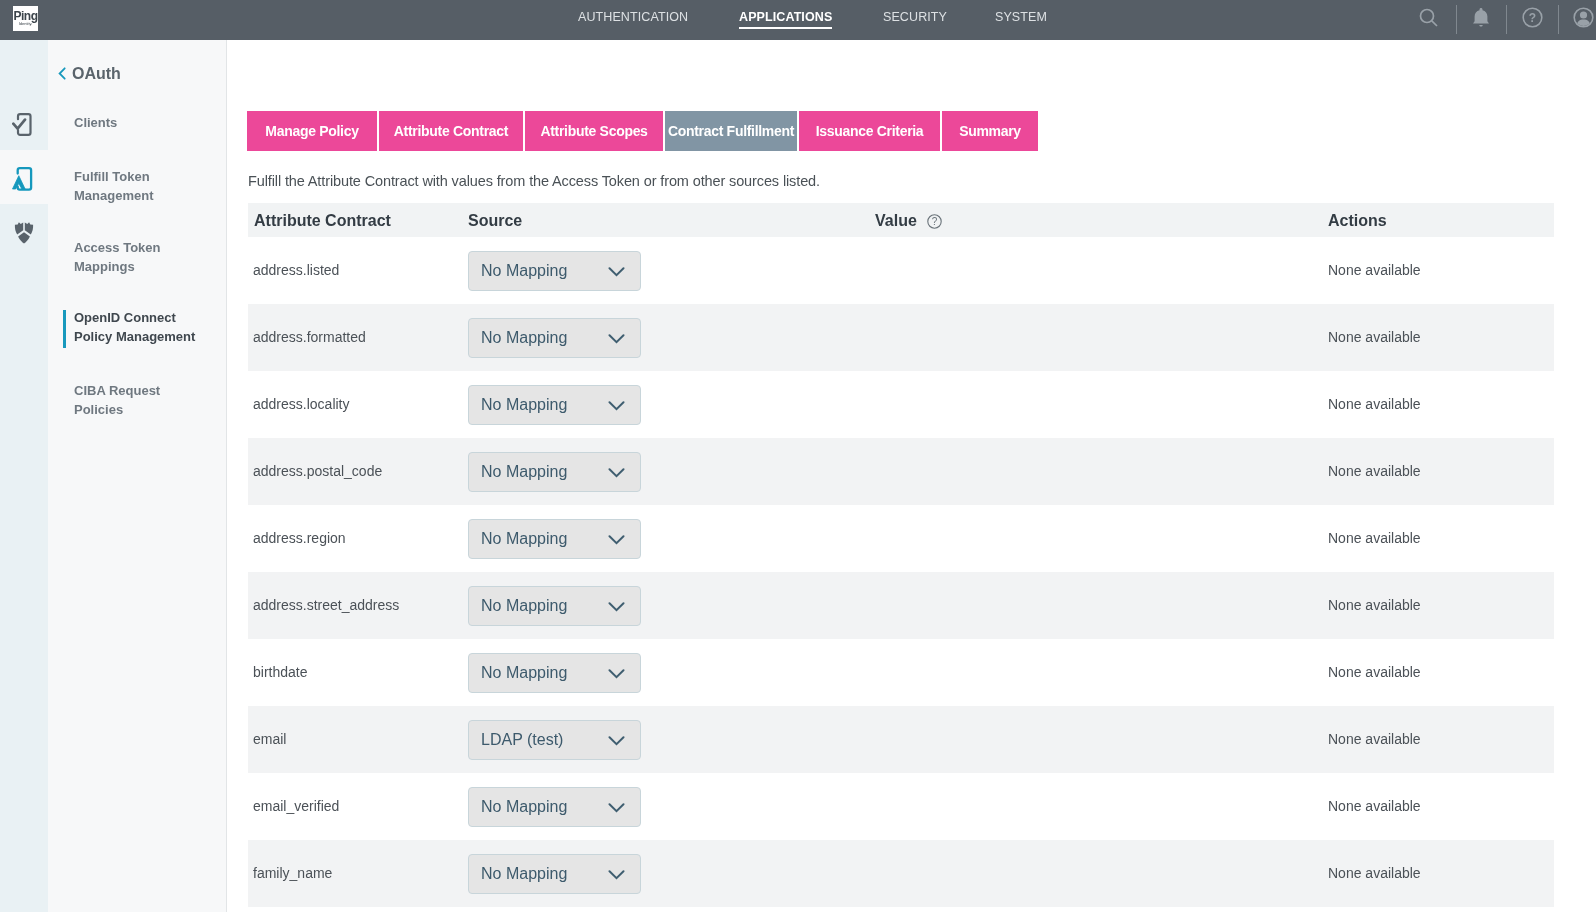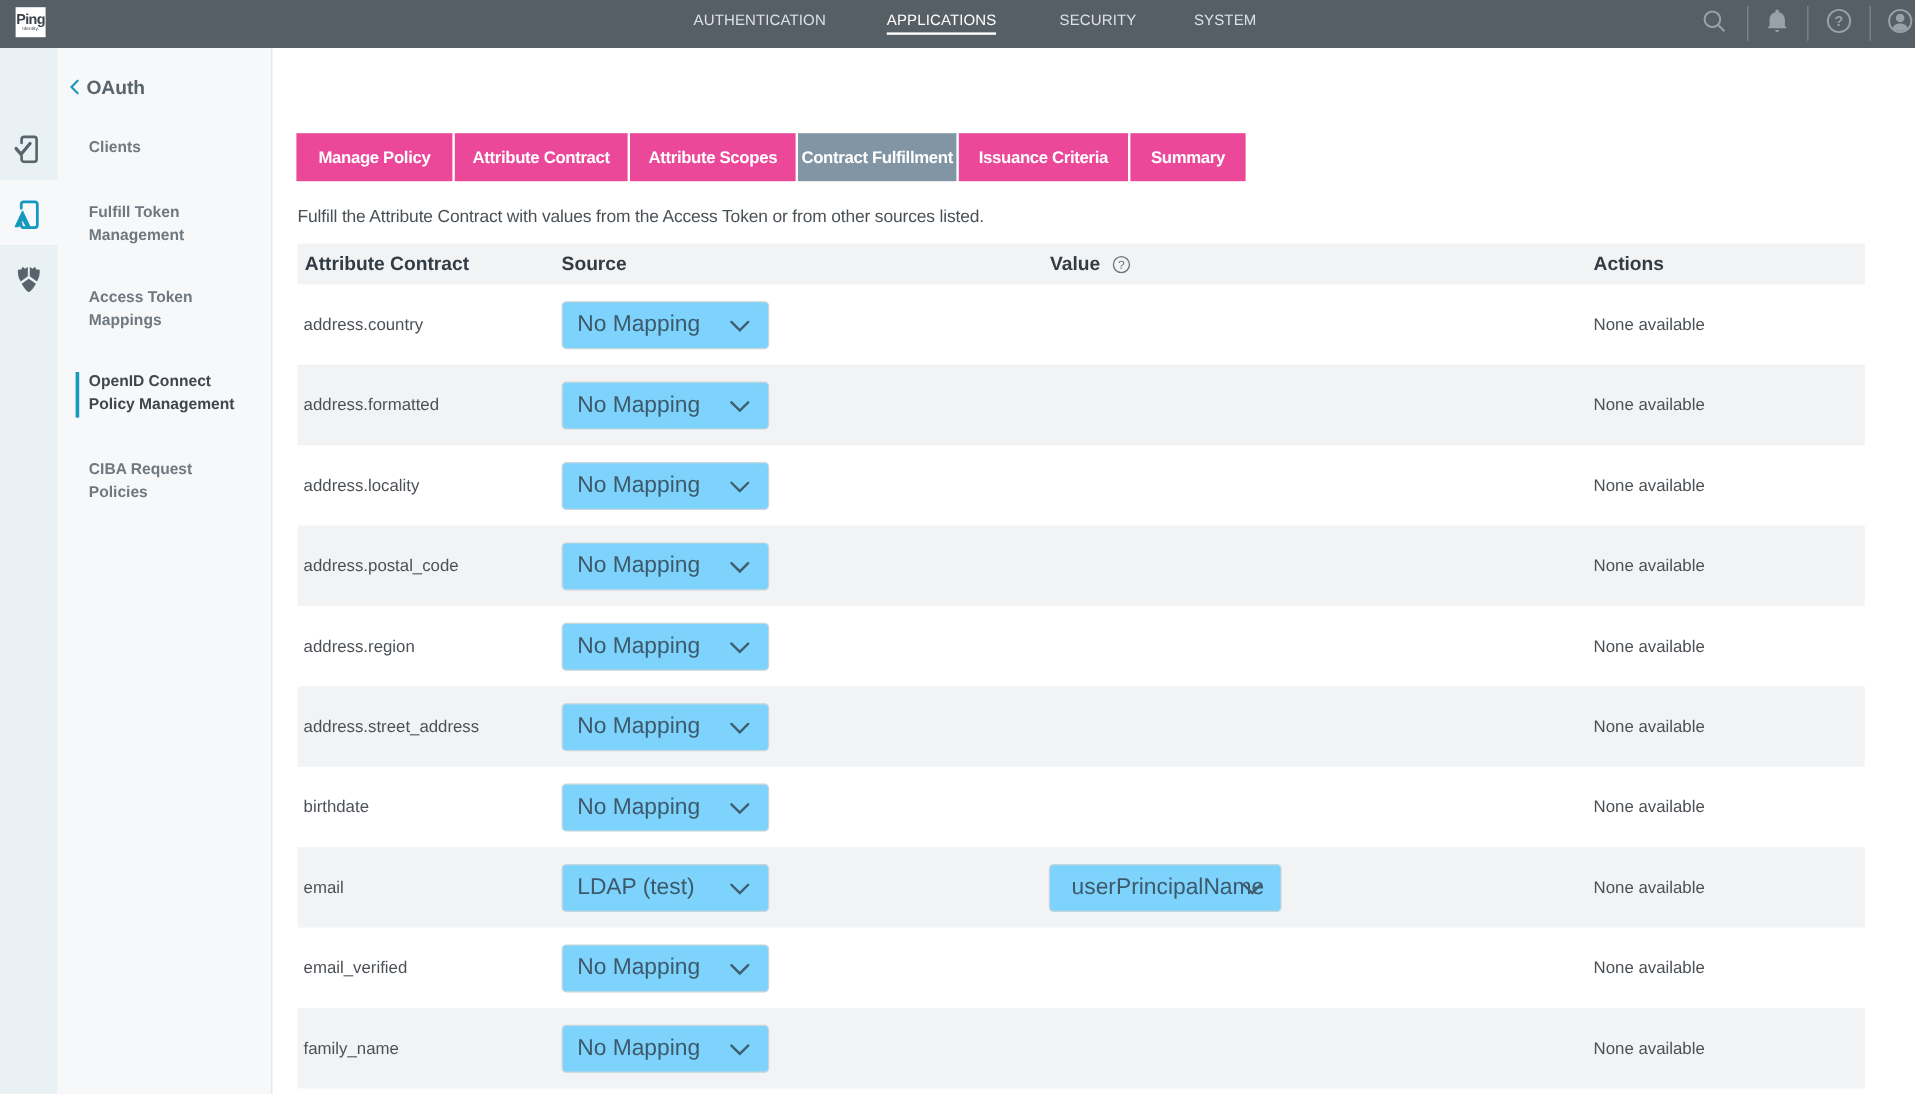--- a/index.html
+++ b/index.html
@@ -15,21 +15,21 @@
     justify-content: center; }
   .logobox .p1 { font-size: 12px; font-weight: bold; color: #3c444b; line-height: 11px; letter-spacing: -0.5px; }
   .logobox .p2 { font-size: 4px; color: #3c444b; line-height: 4px; }
   .brand { position: absolute; left: 54px; top: 0; height: 28px; line-height: 38px;
     font-size: 19.5px; color: #fff; letter-spacing: -0.35px; margin-top: 32px; }
   .brand b { font-weight: bold; }
   .brand span { font-weight: normal; color: #dfe3e6; }
   .topnav { position: absolute; top: 0; height: 40px; }
   .topnav .item { position: absolute; top: 0; height: 40px; line-height: 35px;
     font-size: 12.5px; letter-spacing: 0.1px; color: #dde1e4; white-space: nowrap; }
-  .topnav .item.active { color: #fff; font-weight: normal; }
+  .topnav .item.active { color: #fff; font-weight: bold; }
   .topnav .item.active:after { content: ""; position: absolute; left: 0; right: 0;
     bottom: 11px; height: 2.5px; background: #fff; }
   .topicons svg { position: absolute; }
   .tsep { position: absolute; top: 5px; width: 1px; height: 29px; background: #80888f; }
 
   
   .rail { position: absolute; left: 0; top: 40px; width: 48px; height: 872px;
     background: #e9f1f4; }
   .rail .ritem { position: absolute; left: 0; width: 48px; height: 54px;
     display: flex; align-items: center; justify-content: center; }
@@ -64,22 +64,22 @@
   .table { position: absolute; left: 20px; top: 163px; width: 1306px; }
   .thead { height: 34px; background: #f1f3f4; position: relative; }
   .thead .th { position: absolute; top: 0; height: 34px; line-height: 35px;
     font-size: 16px; font-weight: bold; color: #333c44; }
   .row { height: 67px; position: relative; }
   .row.alt { background: #f2f3f4; }
   .row .lbl { position: absolute; left: 5px; top: 0; height: 67px; line-height: 67px;
     font-size: 14px; color: #4b5157; }
   .row .na { position: absolute; left: 1080px; top: 0; height: 67px; line-height: 67px;
     font-size: 14px; color: #4b5157; }
-  .dd { position: absolute; top: 14px; height: 40px; background: #7dd3fc;
-    border: 1px solid #c8d5da; border-radius: 4px; font-size: 19px; color: #3d5a6c;
+  .dd { position: absolute; top: 14px; height: 40px; background: #e5e5e5;
+    border: 1px solid #c8d5da; border-radius: 4px; font-size: 16px; color: #3d5a6c;
     line-height: 38px; padding-left: 12px; }
   .dd svg { position: absolute; right: 15px; top: 15px; }
   .dd.src { left: 220px; width: 173px; }
   .dd.val { left: 626px; width: 194px; padding-left: 18px; }
 </style>
 </head>
 <body>
 
 <div class="topbar">
   <div class="logobox">
@@ -172,21 +172,21 @@
       <div class="th" style="left:220px">Source</div>
       <div class="th" style="left:627px">Value
         <svg style="vertical-align:-3px;margin-left:6px" width="15" height="15" viewBox="0 0 15 15">
           <circle cx="7.5" cy="7.5" r="6.7" fill="none" stroke="#6a737a" stroke-width="1.1"></circle>
           <text x="7.5" y="11" text-anchor="middle" font-family="Liberation Sans" font-size="10" font-weight="normal" fill="#6a737a">?</text>
         </svg>
       </div>
       <div class="th" style="left:1080px">Actions</div>
     </div>
     <div class="row">
-      <div class="lbl">address.country</div>
+      <div class="lbl">address.listed</div>
       <div class="dd src">No Mapping<svg width="17" height="10" viewBox="0 0 17 10">
             <path d="M1.5 1.3 L8.5 8.2 L15.5 1.3" fill="none" stroke="#3f5e70" stroke-width="2" stroke-linecap="round"></path>
           </svg></div>
       <div class="na">None available</div>
     </div>
     <div class="row alt">
       <div class="lbl">address.formatted</div>
       <div class="dd src">No Mapping<svg width="17" height="10" viewBox="0 0 17 10">
             <path d="M1.5 1.3 L8.5 8.2 L15.5 1.3" fill="none" stroke="#3f5e70" stroke-width="2" stroke-linecap="round"></path>
           </svg></div>
@@ -225,23 +225,20 @@
       <div class="dd src">No Mapping<svg width="17" height="10" viewBox="0 0 17 10">
             <path d="M1.5 1.3 L8.5 8.2 L15.5 1.3" fill="none" stroke="#3f5e70" stroke-width="2" stroke-linecap="round"></path>
           </svg></div>
       <div class="na">None available</div>
     </div>
     <div class="row alt">
       <div class="lbl">email</div>
       <div class="dd src">LDAP (test)<svg width="17" height="10" viewBox="0 0 17 10">
             <path d="M1.5 1.3 L8.5 8.2 L15.5 1.3" fill="none" stroke="#3f5e70" stroke-width="2" stroke-linecap="round"></path>
           </svg></div>
-      <div class="dd val">userPrincipalName<svg width="17" height="10" viewBox="0 0 17 10">
-            <path d="M1.5 1.3 L8.5 8.2 L15.5 1.3" fill="none" stroke="#3f5e70" stroke-width="2" stroke-linecap="round"></path>
-          </svg></div>
       <div class="na">None available</div>
     </div>
     <div class="row">
       <div class="lbl">email_verified</div>
       <div class="dd src">No Mapping<svg width="17" height="10" viewBox="0 0 17 10">
             <path d="M1.5 1.3 L8.5 8.2 L15.5 1.3" fill="none" stroke="#3f5e70" stroke-width="2" stroke-linecap="round"></path>
           </svg></div>
       <div class="na">None available</div>
     </div>
     <div class="row alt">

